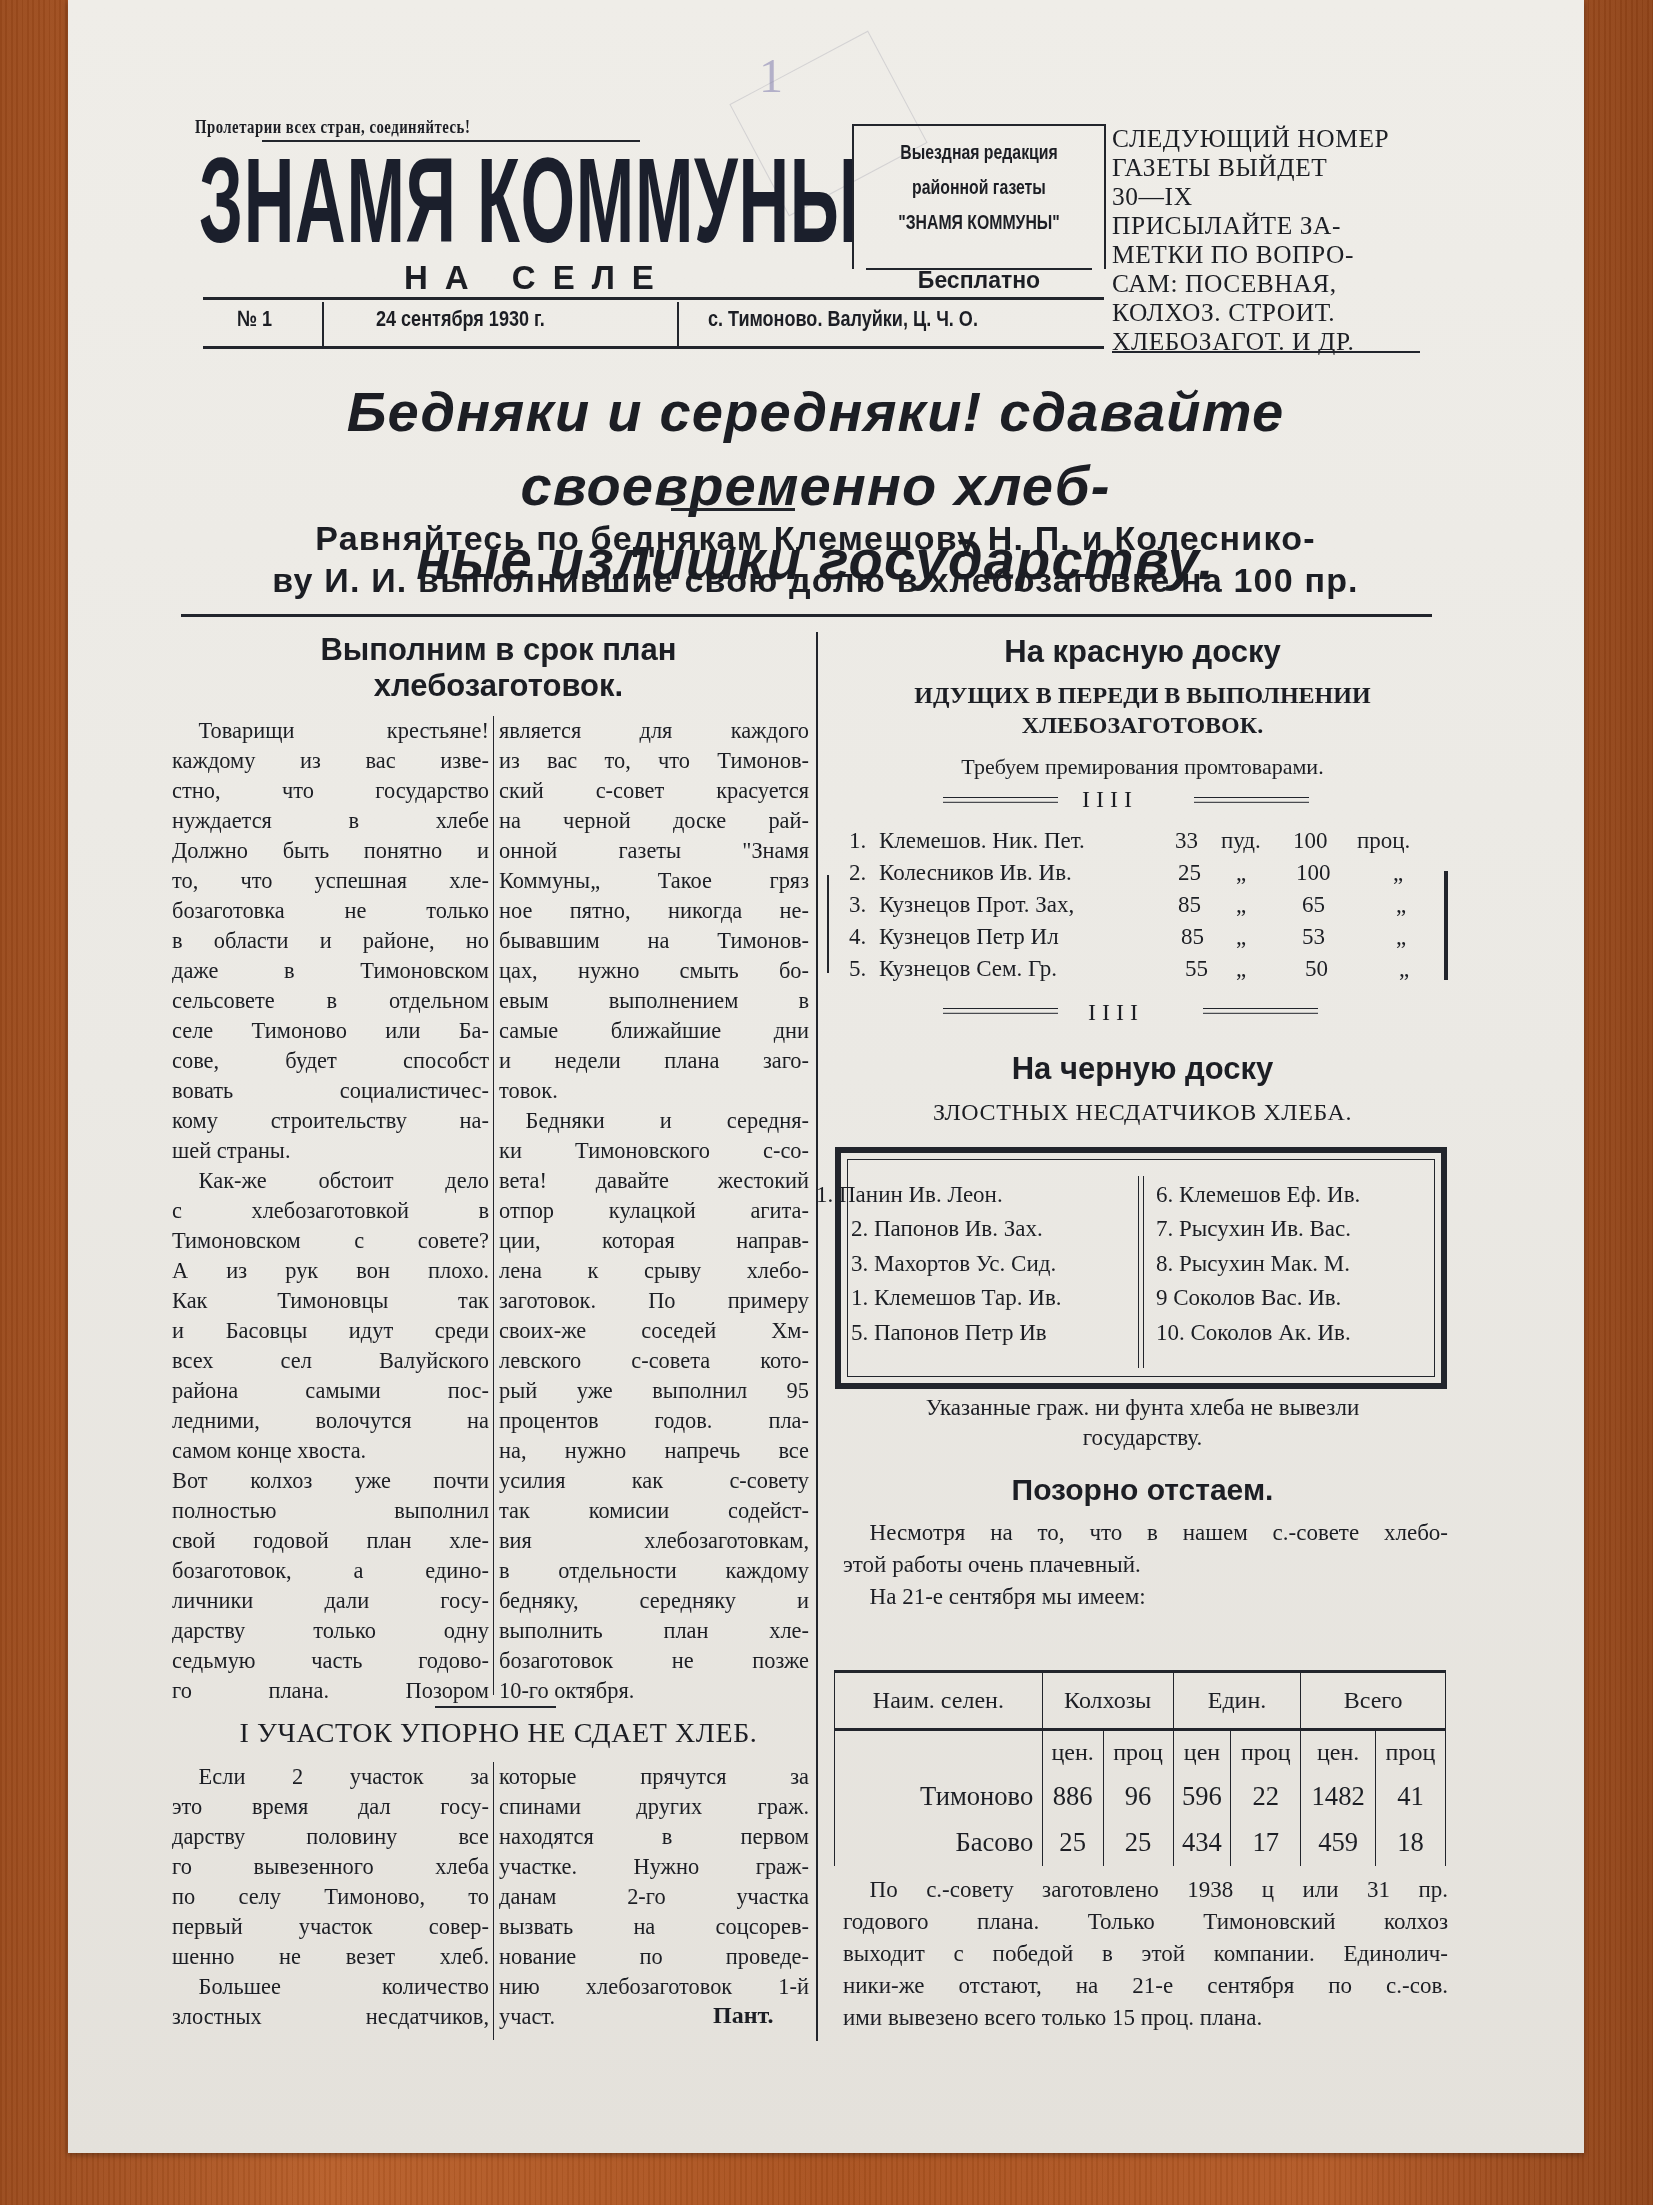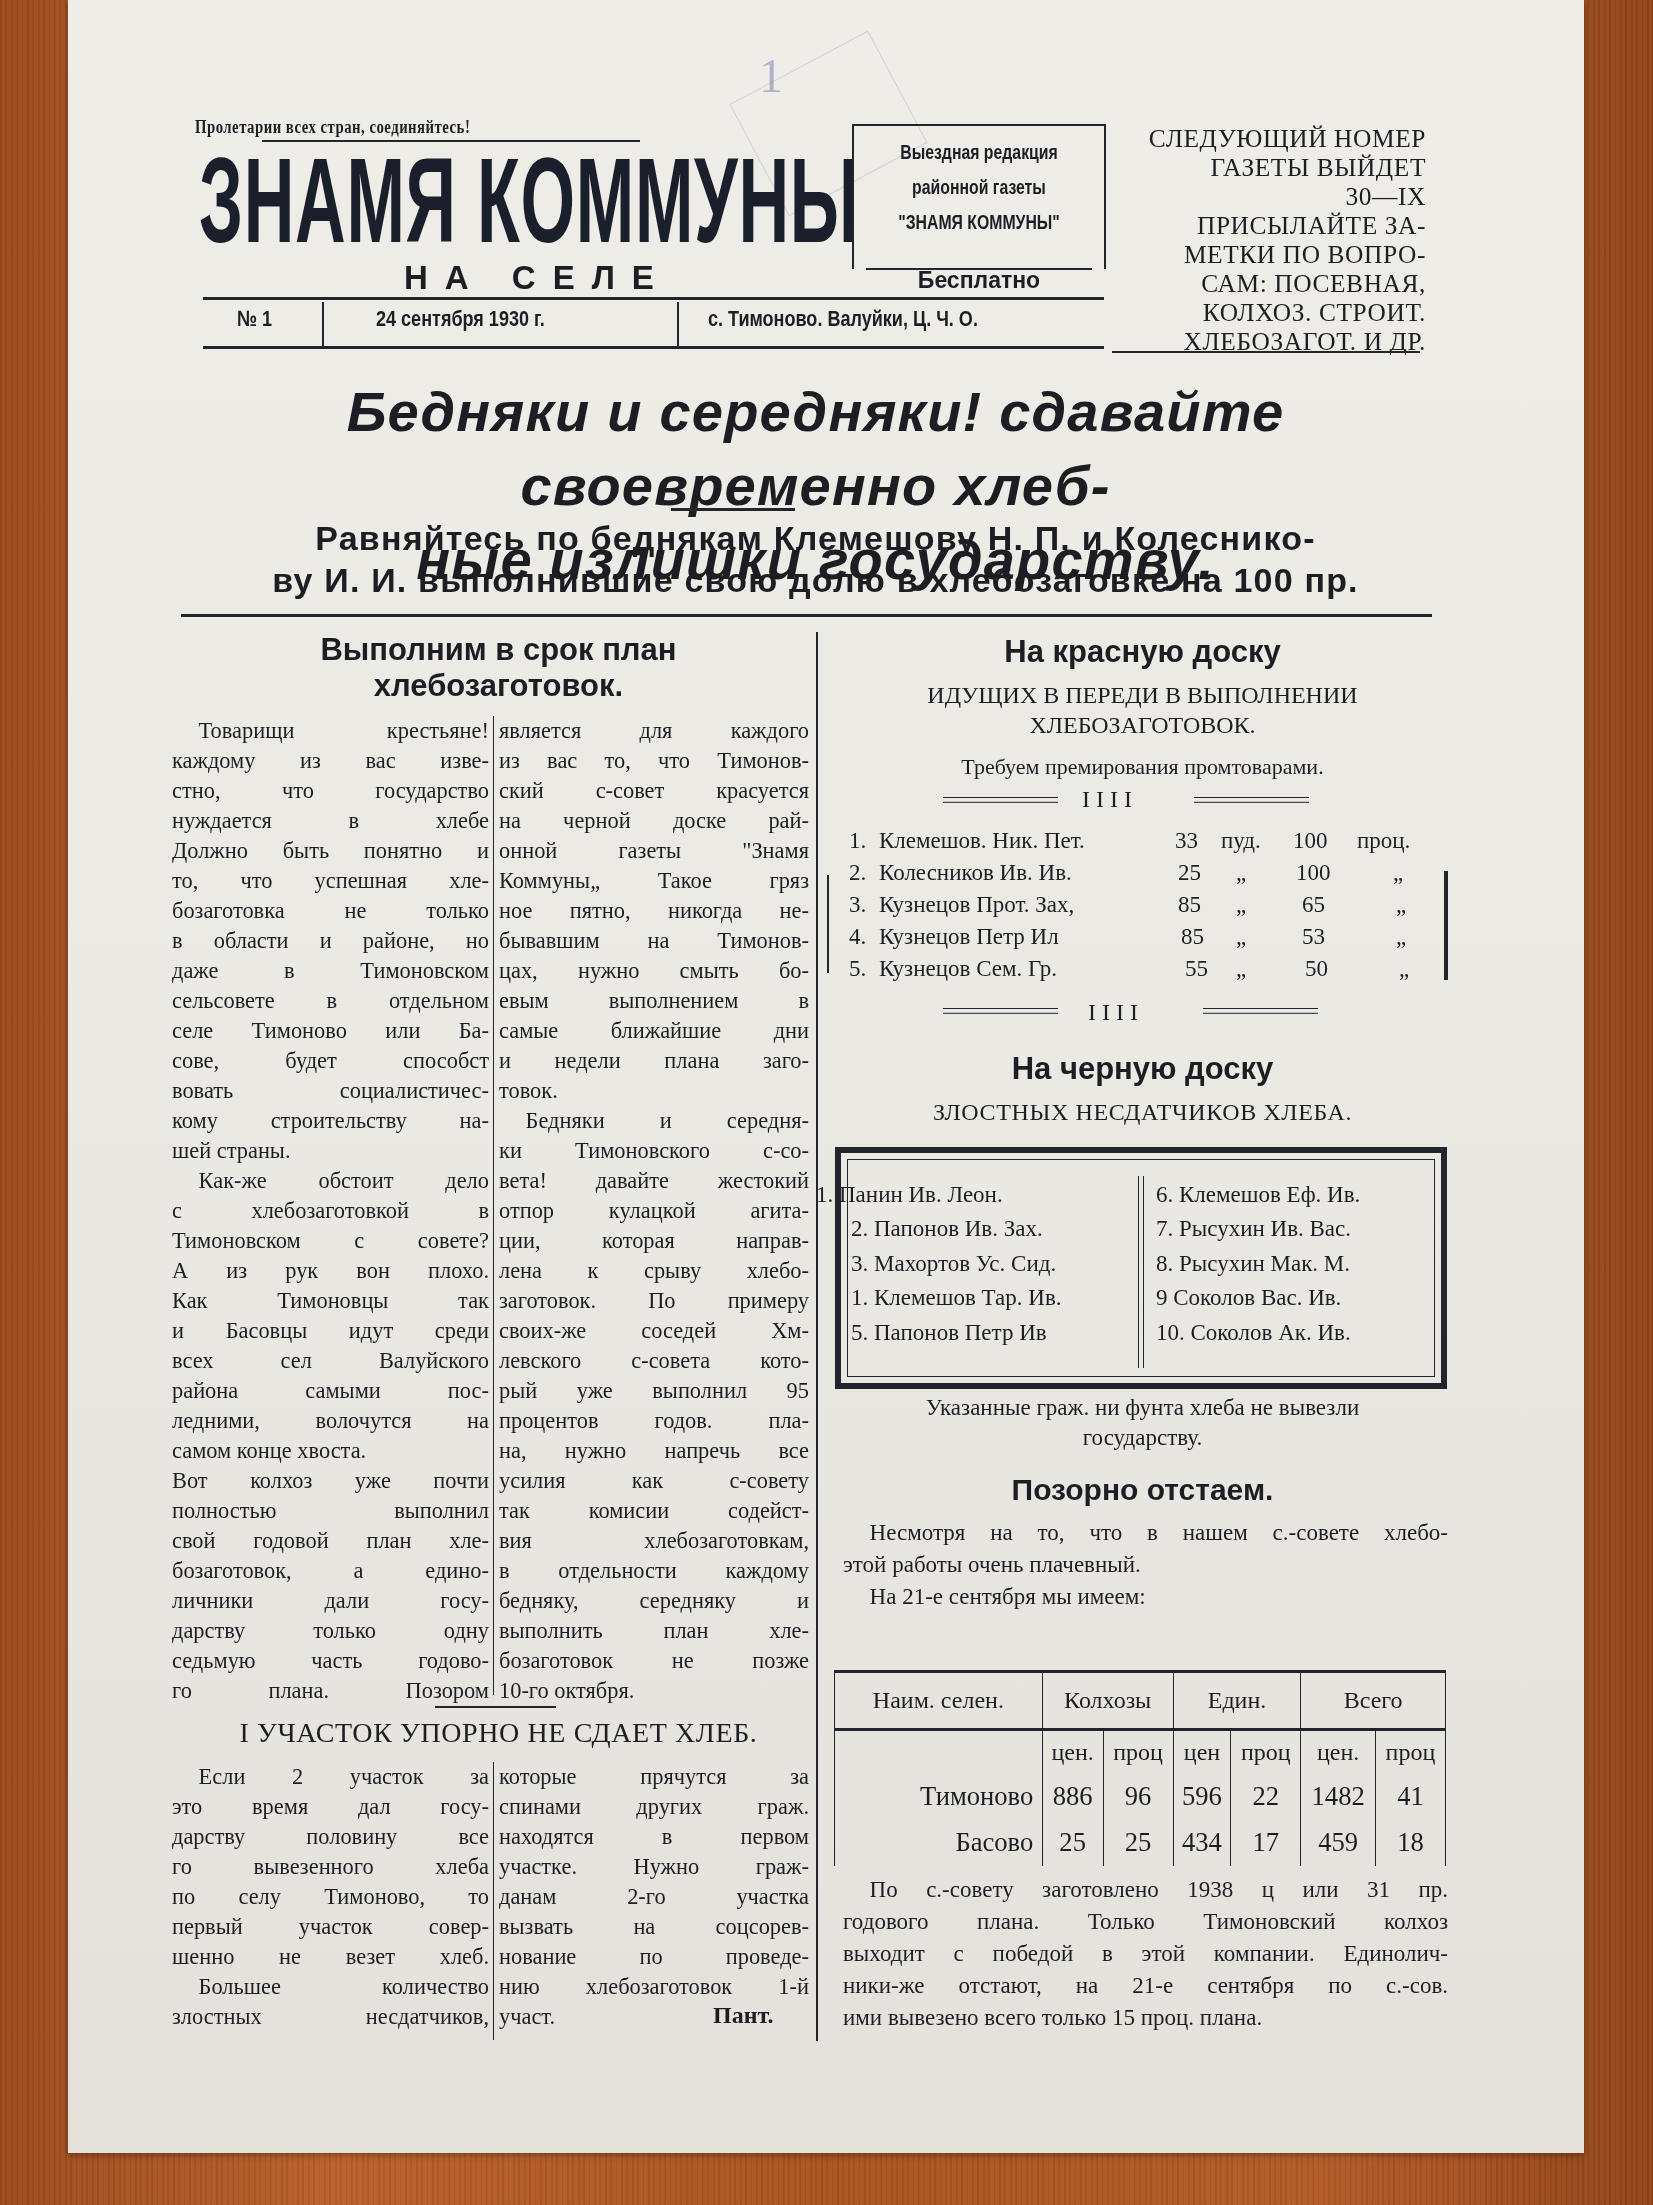--- a/index.html
+++ b/index.html
@@ -26,21 +26,21 @@
   
   .motto { left: 195px; top: 117px; font-size: 18px; font-weight: bold; letter-spacing: 0.6px; transform: scaleX(0.82); transform-origin: left; white-space: nowrap; }
   .title { left: 199px; top: 140px; font-size: 121px; font-weight: bold; line-height: 1; letter-spacing: 1.2px; transform: scaleX(0.58); transform-origin: left top; white-space: nowrap; color: #1b1f2c; font-family: "Liberation Sans", sans-serif; }
   .subtitle { left: 404px; top: 259px; font-size: 33px; font-weight: bold; letter-spacing: 17px; white-space: nowrap; font-family: "Liberation Sans", sans-serif; }
 
   .infobar-cell { position: absolute; top: 306px; font-size: 22px; font-weight: bold; white-space: nowrap; transform: scaleX(0.82); transform-origin: left; font-family: "Liberation Sans", sans-serif; }
 
   .edition-box { left: 852px; top: 124px; width: 254px; height: 145px; border-left: 2.4px solid #22252c; border-right: 2.4px solid #22252c; }
   .edition-box .line { position: absolute; left: 0; right: 0; text-align: center; font-weight: bold; font-size: 19.3px; white-space: nowrap; font-family: "Liberation Sans", sans-serif; transform: scaleX(0.82); }
 
-  .next-issue { left: 1112px; top: 124px; width: 314px; text-align: right; font-size: 25.4px; line-height: 29px; font-family: "Liberation Serif", serif; letter-spacing: 0.6px; }
+  .next-issue { left: 1112px; top: 124px; width: 314px; text-align: left; font-size: 25.4px; line-height: 29px; font-family: "Liberation Serif", serif; letter-spacing: 0.6px; }
 
   
   .headline { left: 199px; top: 375px; width: 1233px; text-align: center; font-size: 56px; line-height: 74px; font-weight: bold; font-style: italic; font-family: "Liberation Sans", sans-serif; letter-spacing: 1.2px; }
   .subhead { left: 199px; top: 517px; width: 1233px; text-align: center; font-size: 34px; line-height: 42px; font-weight: bold; font-family: "Liberation Sans", sans-serif; letter-spacing: 1.2px; }
 
   
   .art-title { position: absolute; text-align: center; font-family: "Liberation Sans", sans-serif; font-weight: bold; }
   .col-text { position: absolute; font-size: 22.4px; line-height: 30px; text-align: justify; text-align-last: justify; font-family: "Liberation Serif", serif; }
   .col-text div { white-space: nowrap; overflow: hidden; }
   .col-text .indent { padding-left: 26.6px; }
@@ -221,21 +221,21 @@
   <div>участке. Нужно граж-</div>
   <div>данам 2-го участка</div>
   <div>вызвать на соцсорев-</div>
   <div>нование по проведе-</div>
   <div>нию хлебозаготовок 1-й</div>
   <div class="last">участ.</div>
 </div>
 <div class="abs" style="left:713px;top:2002px;font-size:24px;font-weight:bold;">Пант.</div>
 
 <div class="art-title" style="left:834px;top:634px;width:617px;font-size:31px;">На красную доску</div>
-<div class="abs" style="left:834px;top:680px;width:617px;text-align:center;font-size:24px;line-height:30px;">
+<div class="abs" style="left:834px;top:680px;width:617px;text-align:center;font-size:24px;line-height:30px;font-weight:bold;">
   <div>ИДУЩИХ В ПЕРЕДИ В ВЫПОЛНЕНИИ</div>
   <div>ХЛЕБОЗАГОТОВОК.</div>
 </div>
 <div class="abs" style="left:834px;top:754px;width:617px;text-align:center;font-size:22px;">Требуем премирования промтоварами.</div>
 <div class="rule" style="left:943px;top:797px;width:115px;height:1.2px;box-shadow:0 4.8px 0 #22252c;"></div>
 <div class="abs" style="left:1082px;top:786px;font-size:24px;">I I I I</div>
 <div class="rule" style="left:1194px;top:797px;width:115px;height:1.2px;box-shadow:0 4.8px 0 #22252c;"></div>
 
 <div>
   <div class="list-row" style="left:849px;top:828px;">

